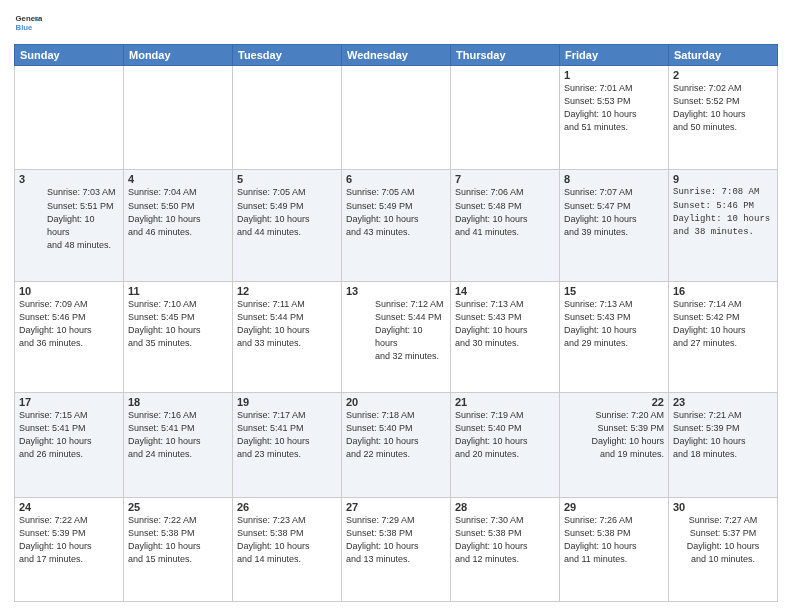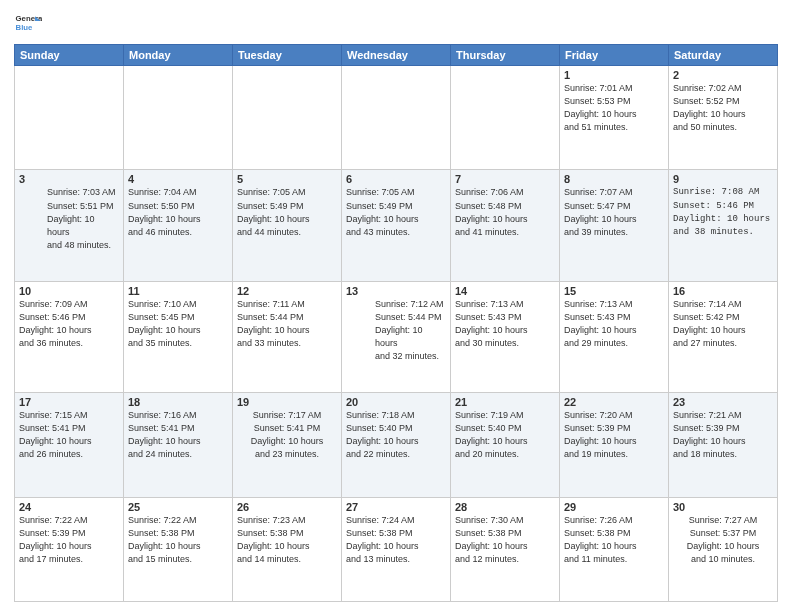--- a/index.html
+++ b/index.html
@@ -254,40 +254,40 @@
           </td>
           <td style="background: rgb(240, 244, 248);">
             <span class="day-num">18</span>
             <div class="day-info" style="white-space: pre-line;">Sunrise: 7:16 AM
 Sunset: 5:41 PM
 Daylight: 10 hours
 and 24 minutes.</div>
           </td>
           <td style="background: rgb(240, 244, 248);">
             <span class="day-num">19</span>
-            <div class="day-info" style="white-space: pre-line; text-align: center;">Sunrise: 7:17 AM
+            <div class="day-info" style="white-space: pre-line;">Sunrise: 7:17 AM
 Sunset: 5:41 PM
 Daylight: 10 hours
 and 23 minutes.</div>
           </td>
           <td style="background: rgb(240, 244, 248);">
             <span class="day-num">20</span>
             <div class="day-info" style="white-space: pre-line;">Sunrise: 7:18 AM
 Sunset: 5:40 PM
 Daylight: 10 hours
 and 22 minutes.</div>
           </td>
           <td style="background: rgb(240, 244, 248);">
             <span class="day-num">21</span>
             <div class="day-info" style="white-space: pre-line;">Sunrise: 7:19 AM
 Sunset: 5:40 PM
 Daylight: 10 hours
 and 20 minutes.</div>
           </td>
-          <td style="background: rgb(240, 244, 248);">
+          <td style="background: rgb(240, 244, 248); text-align: right;">
             <span class="day-num">22</span>
             <div class="day-info" style="white-space: pre-line;">Sunrise: 7:20 AM
 Sunset: 5:39 PM
 Daylight: 10 hours
 and 19 minutes.</div>
           </td>
           <td style="background: rgb(240, 244, 248);">
             <span class="day-num">23</span>
             <div class="day-info" style="white-space: pre-line;">Sunrise: 7:21 AM
 Sunset: 5:39 PM
@@ -312,21 +312,21 @@
           </td>
           <td>
             <span class="day-num">26</span>
             <div class="day-info" style="white-space: pre-line;">Sunrise: 7:23 AM
 Sunset: 5:38 PM
 Daylight: 10 hours
 and 14 minutes.</div>
           </td>
           <td>
             <span class="day-num">27</span>
-            <div class="day-info" style="white-space: pre-line;">Sunrise: 7:24 AM
+            <div class="day-info" style="white-space: pre-line;">Sunrise: 7:29 AM
 Sunset: 5:38 PM
 Daylight: 10 hours
 and 13 minutes.</div>
           </td>
           <td>
             <span class="day-num">28</span>
             <div class="day-info" style="white-space: pre-line;">Sunrise: 7:30 AM
 Sunset: 5:38 PM
 Daylight: 10 hours
 and 12 minutes.</div>

